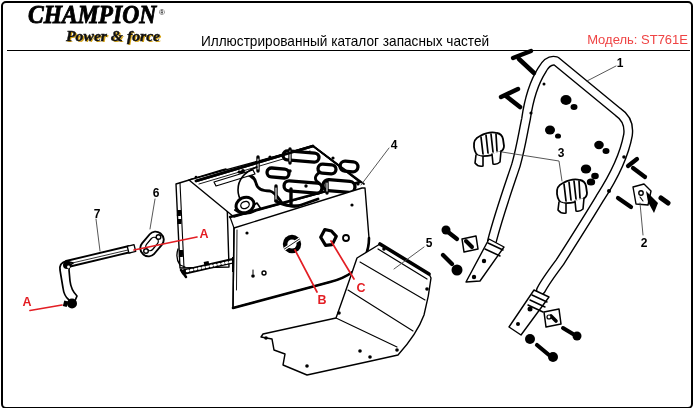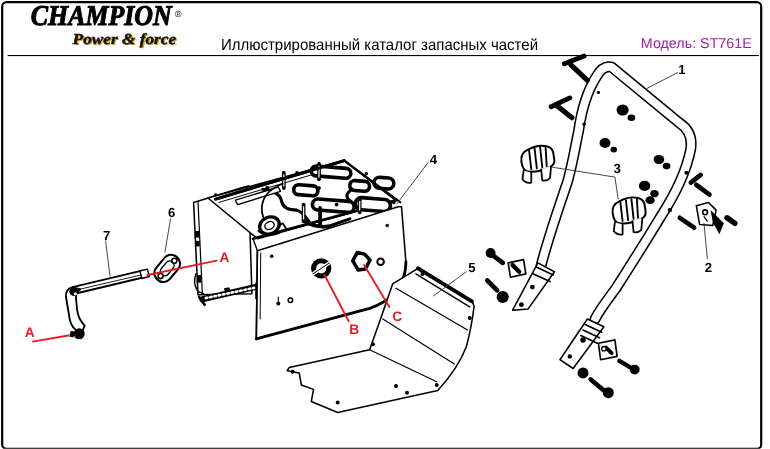--- a/index.html
+++ b/index.html
@@ -3,21 +3,21 @@
 <meta charset="utf-8">
 <style>
 html,body{margin:0;padding:0;width:700px;height:408px;background:#ffffff;overflow:hidden;}
 body{font-family:"Liberation Sans",sans-serif;position:relative;}
 .frame{position:absolute;left:1px;top:1px;width:692px;height:408px;border:2px solid #000;border-radius:5px;box-sizing:border-box;}
 .logo{position:absolute;left:28px;top:0;width:140px;}
 .champ{font-family:"Liberation Serif",serif;font-style:italic;font-weight:bold;font-size:26px;color:#000;-webkit-text-stroke:0.9px #000;letter-spacing:0px;white-space:nowrap;display:inline-block;transform:scaleX(0.905);transform-origin:left top;}
 .reg{font-family:"Liberation Sans",sans-serif;font-size:8px;position:absolute;left:131px;top:8px;}
 .pf{font-family:"Liberation Serif",serif;font-style:italic;font-weight:bold;font-size:14px;color:#111;-webkit-text-stroke:0.4px #111;text-shadow:1.2px 1.2px 0 #d8a616;white-space:nowrap;position:absolute;left:66px;top:29px;display:inline-block;transform:scale(1.12,1);transform-origin:left top;}
 .title{position:absolute;left:185px;top:33px;width:320px;text-align:center;font-size:14.5px;color:#000;white-space:nowrap;transform:scaleX(0.94);}
-.model{position:absolute;left:578px;top:31.5px;width:110px;text-align:center;font-size:13px;color:#a21caf;white-space:nowrap;}
+.model{position:absolute;left:578px;top:31.5px;width:110px;text-align:right;font-size:13px;color:#ef4444;white-space:nowrap;}
 .hr{position:absolute;left:7px;top:50px;width:683px;height:0;border-top:1.6px solid #000;}
 svg{position:absolute;left:0;top:0;}
 </style>
 </head>
 <body>
 <div class="frame"></div>
 <div class="logo"><span class="champ" id="champ">CHAMPION</span><span class="reg">®</span></div>
 <div class="pf" id="pf">Power &amp; force</div>
 <div class="title">Иллюстрированный каталог запасных частей</div>
 <div class="model">Модель: ST761E</div>

